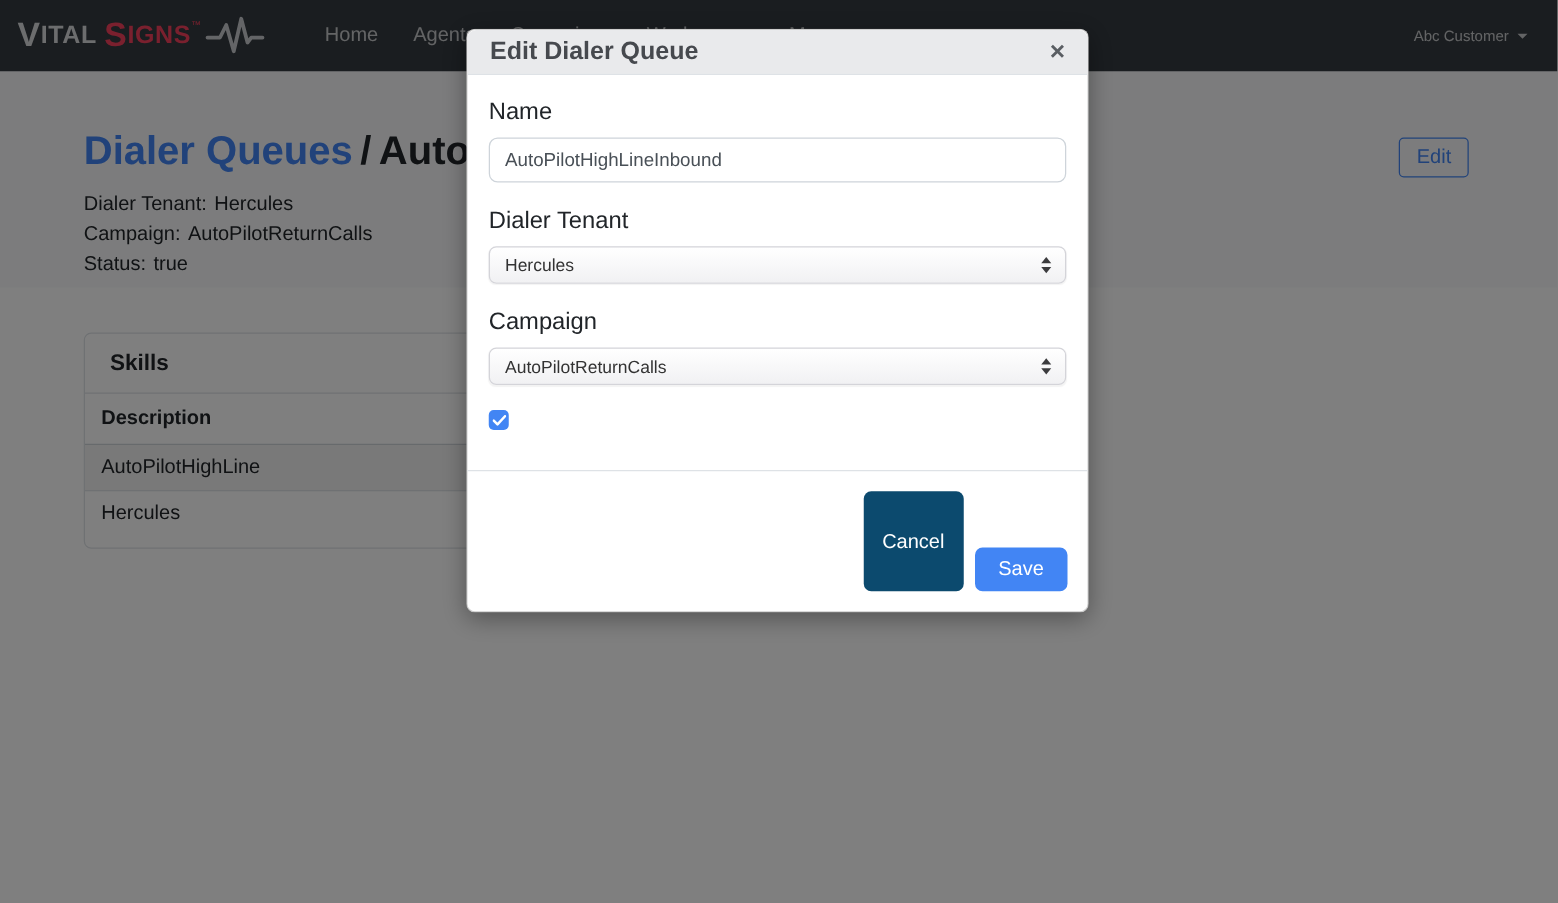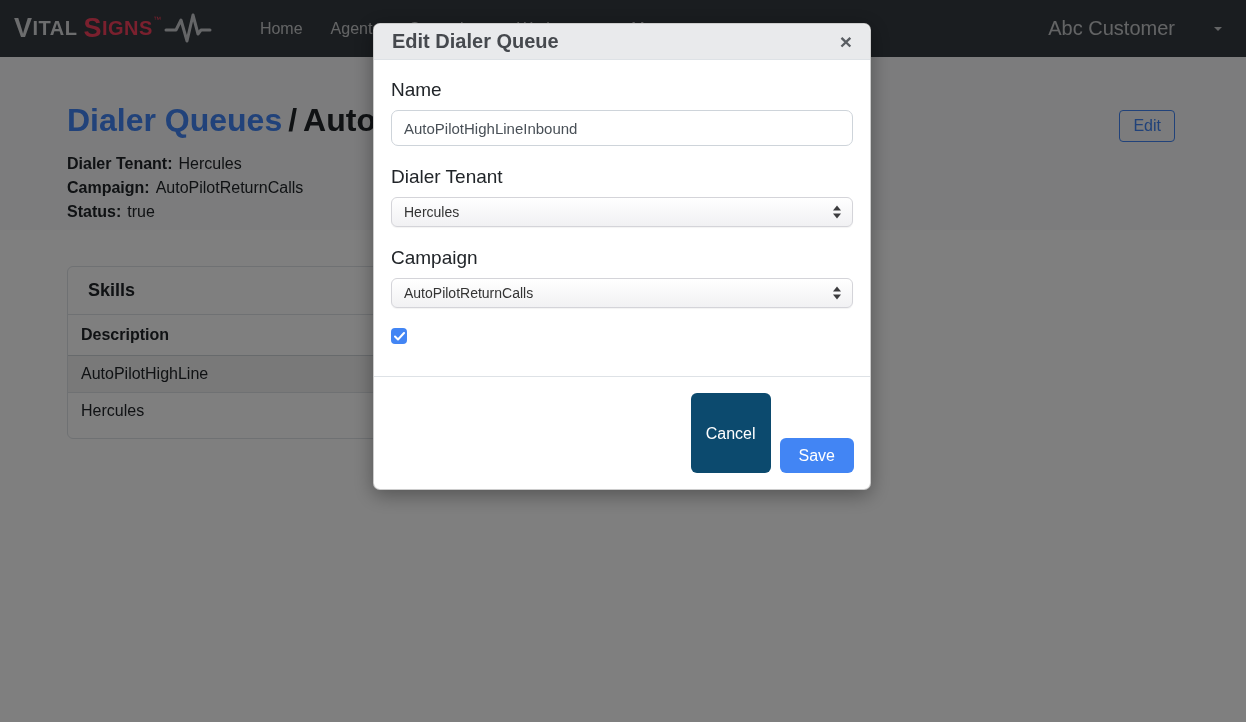--- a/index.html
+++ b/index.html
@@ -11,33 +11,33 @@
             align-items:center; padding:0 24px 0 14px; z-index:1; }
   .logo { display:flex; align-items:center; cursor:pointer; margin-right:34px; }
   .logo .lg { font-size:27px; font-weight:800; color:#d9dadc; letter-spacing:.5px; }
   .logo .sm { font-size:20px; font-weight:700; color:#d9dadc; letter-spacing:.5px; }
   .logo .red { color:#f4415c; }
   .logo .tm { font-size:8px; color:#f4415c; vertical-align:top; position:relative; top:-9px; }
   .logo svg { margin-left:3px; }
   .nav-links { display:flex; align-items:center; }
   .nav-link { color:rgba(255,255,255,.72); font-size:16px; padding:8px 14px; cursor:pointer; white-space:nowrap; }
   .nav-right { margin-left:auto; display:flex; align-items:center; color:rgba(255,255,255,.72);
-               font-size:20px; cursor:pointer;gap:32px; }
+               font-size:12px; cursor:pointer; }
   .caret { display:inline-block; width:0; height:0; margin-left:7px;
            border-left:4px solid transparent; border-right:4px solid transparent;
            border-top:4px solid rgba(255,255,255,.72); }
 
   
   .page-band { position:relative; background:#f8f9fa; height:173px; padding:44px 71px 0 67px; }
   .breadcrumb { font-size:32px; font-weight:600; color:#212529; line-height:38px; }
   .breadcrumb a { color:#4285f4; text-decoration:none; cursor:pointer; }
   .breadcrumb .sep { margin:0 6px; font-weight:600; }
   .detail-lines { margin-top:13px; font-size:16px; color:#212529; }
   .detail-line { line-height:24px; }
-  .detail-line b { font-weight:700; margin-right:6px; }
+  .detail-line b { font-weight:400; margin-right:6px; }
   .edit-btn { position:absolute; top:53px; right:71px; background:transparent;
               border:1px solid #4285f4; color:#4285f4; font-size:16px;
               padding:6px 13px; border-radius:4px; cursor:pointer;
               font-family:"Liberation Sans", sans-serif; }
 
   
   .main { background:#fff; height:492px; padding:36px 0 0 67px; }
   .card { width:500px; border:1px solid #dee2e6; border-radius:6px; background:#fff; }
   .card-header { padding:13px 20px; font-size:18px; font-weight:700; color:#212529;
                  border-bottom:1px solid #dee2e6; }

